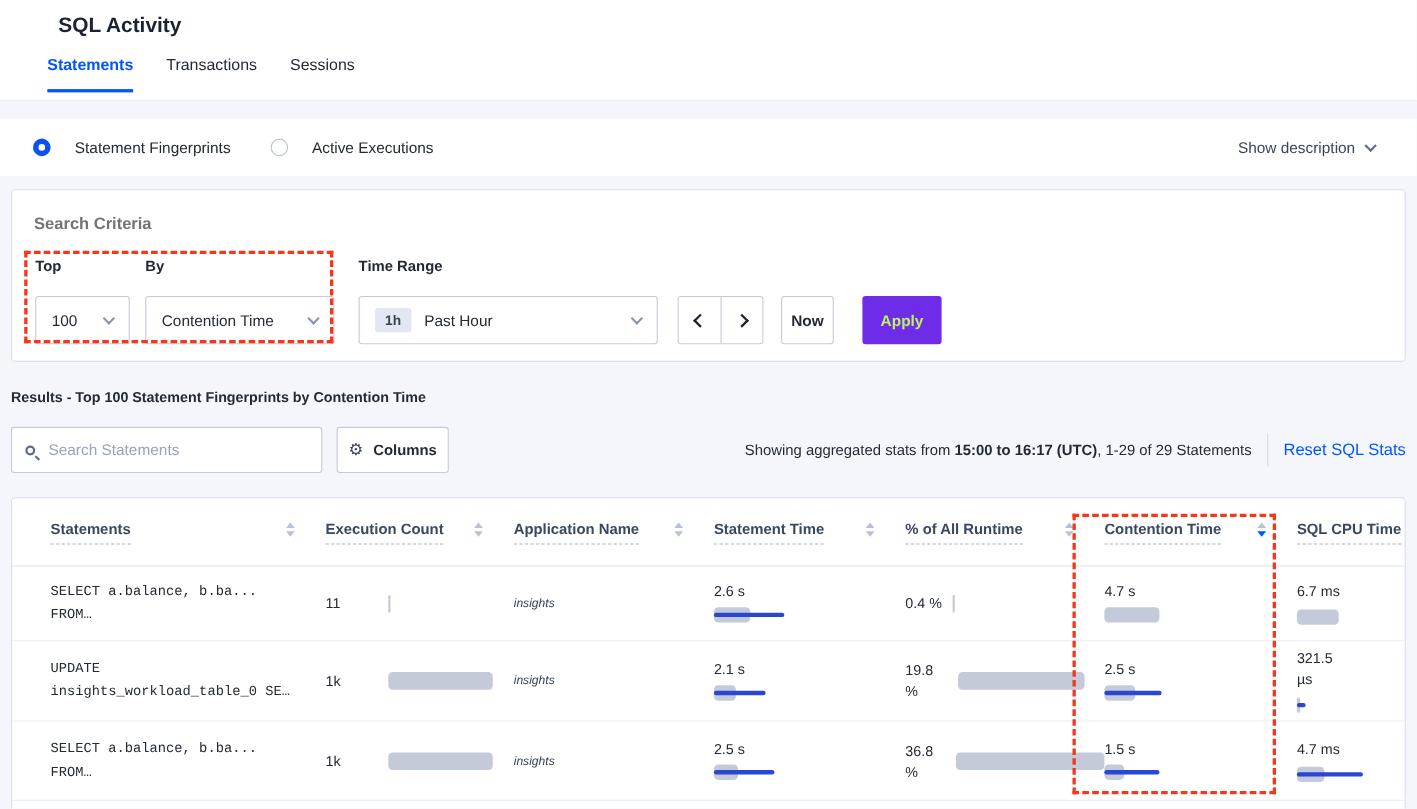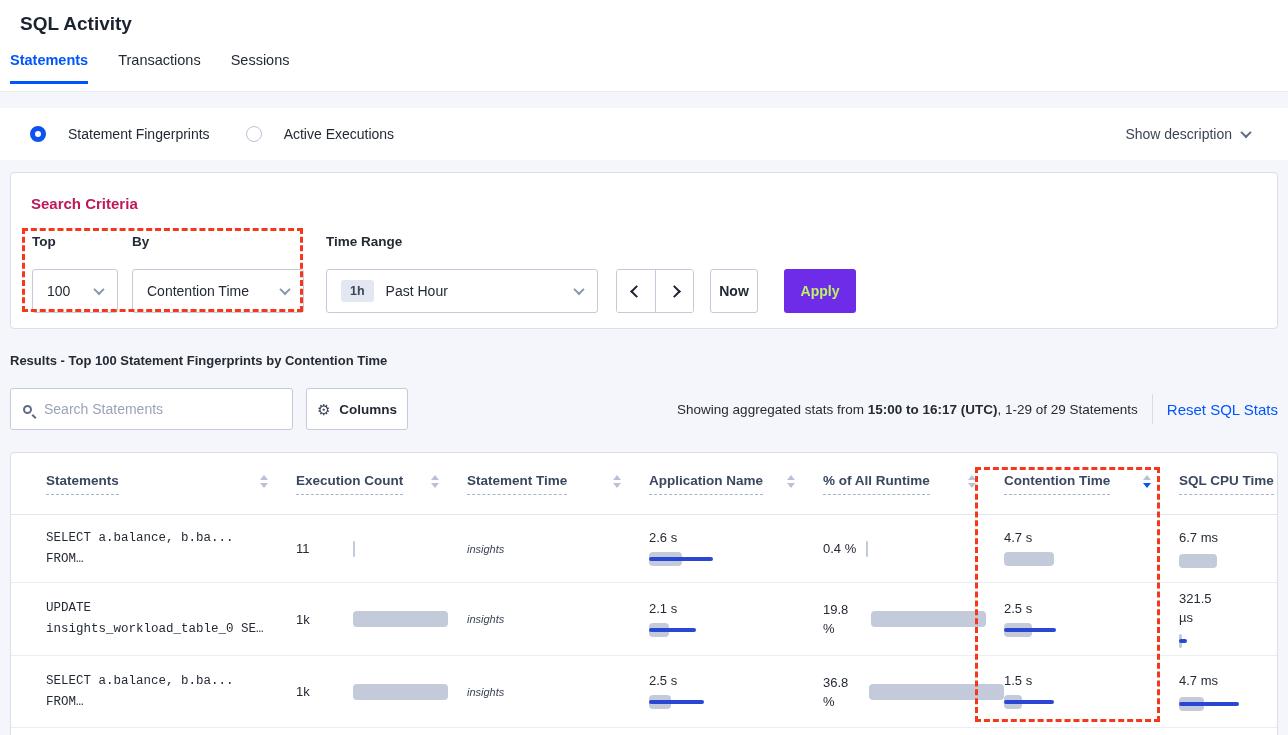--- a/index.html
+++ b/index.html
@@ -4,41 +4,41 @@
 <style>
   * { box-sizing: border-box; margin: 0; padding: 0; }
   html, body { width: 1288px; height: 735px; overflow: hidden; }
   body {
     font-family: "Liberation Sans", sans-serif;
     background: #f4f6fb;
     color: #242a35;
     position: relative;
   }
   
-  .top-header { background: #fff; height: 92px; border-bottom: 1px solid #e7ecf3; }
+  .top-header { background: #fff; height: 92px; border-bottom: 1px solid #e7ecf3; padding-left: 33px; }
   .page-title { font-size: 19px; font-weight: bold; color: #1b2330; padding: 13px 0 0 20px; }
   .tabs { display: flex; gap: 30px; padding-left: 10px; margin-top: 17px; }
   .tab { font-size: 14.5px; color: #242a35; padding-bottom: 13px; border-bottom: 3px solid transparent; cursor: pointer; }
   .tab.active { color: #0055ff; font-weight: bold; border-bottom-color: #0055ff; }
   
   .page-body { padding-top: 16px; }
   .toggle-band { background: #fff; height: 52px; display: flex; align-items: center; padding: 0 38px 0 30px; }
   .radio-group { display: flex; gap: 36px; align-items: center; }
   .radio-opt { display: flex; align-items: flex-end; gap: 22px; cursor: pointer; }
   .radio { width: 16px; height: 16px; border-radius: 50%; background: #fff; }
   .radio.on { border: 5px solid #0b52f0; }
   .radio.off { border: 1px solid #b9c2d6; }
   .radio-label { font-size: 14px; color: #242a35; }
   .show-desc { margin-left: auto; display: flex; align-items: center; gap: 10px; font-size: 14px; color: #3c4557; cursor: pointer; }
   .chev { width: 8px; height: 8px; border-right: 2px solid #5f6b85; border-bottom: 2px solid #5f6b85; transform: rotate(45deg) translate(-1px,-1px); display: inline-block; }
   .chev.light { border-color: #8b96ad; }
   
   .card { background: #fff; border: 1px solid #dadfeb; border-radius: 4px; margin: 0 10px; }
   .criteria-card { margin-top: 12px; height: 157px; position: relative; }
-  .criteria-heading { font-size: 15px; font-weight: bold; padding: 22px 0 0 20px; color: #be185d; }
+  .criteria-heading { font-size: 15px; font-weight: bold; padding: 22px 0 0 20px; color: #737373; }
   .controls { display: flex; align-items: flex-end; padding-left: 21px; margin-top: 22px; }
   .ctl-group { display: flex; flex-direction: column; gap: 12px; }
   .ctl-label { font-size: 13.5px; font-weight: bold; color: #242a35; margin-bottom: 8px; }
   .select { height: 44px; border: 1px solid #c3cada; border-radius: 3px; background: #fff; display: flex; align-items: center; padding: 0 14px; font-size: 14px; color: #242a35; cursor: pointer; }
   .select .chev { margin-left: auto; }
   .sel-top { width: 86px; }
   .sel-by { width: 172px; margin-left: 14px; }
   .sel-time { width: 272px; margin-left: 22px; }
   .time-badge { background: #e2e7f1; border-radius: 3px; font-size: 12.5px; font-weight: bold; color: #3c4557; padding: 4px 9px; margin-right: 12px; }
   .nav-btns { display: flex; height: 44px; border: 1px solid #c3cada; border-radius: 3px; margin-left: 18px; overflow: hidden; background: #fff; }
@@ -194,28 +194,28 @@
           </span>
       </div>
       <div class="th">
         <span class="th-label">Execution Count</span>
         <span class="sorter">
             <span class="tri-up"></span>
             <span class="tri-down"></span>
           </span>
       </div>
       <div class="th">
+        <span class="th-label">Application Name</span>
+        <span class="sorter">
+            <span class="tri-up"></span>
+            <span class="tri-down"></span>
+          </span>
+      </div>
+      <div class="th">
         <span class="th-label">Statement Time</span>
-        <span class="sorter">
-            <span class="tri-up"></span>
-            <span class="tri-down"></span>
-          </span>
-      </div>
-      <div class="th">
-        <span class="th-label">Application Name</span>
         <span class="sorter">
             <span class="tri-up"></span>
             <span class="tri-down"></span>
           </span>
       </div>
       <div class="th">
         <span class="th-label">% of All Runtime</span>
         <span class="sorter">
             <span class="tri-up"></span>
             <span class="tri-down"></span>

